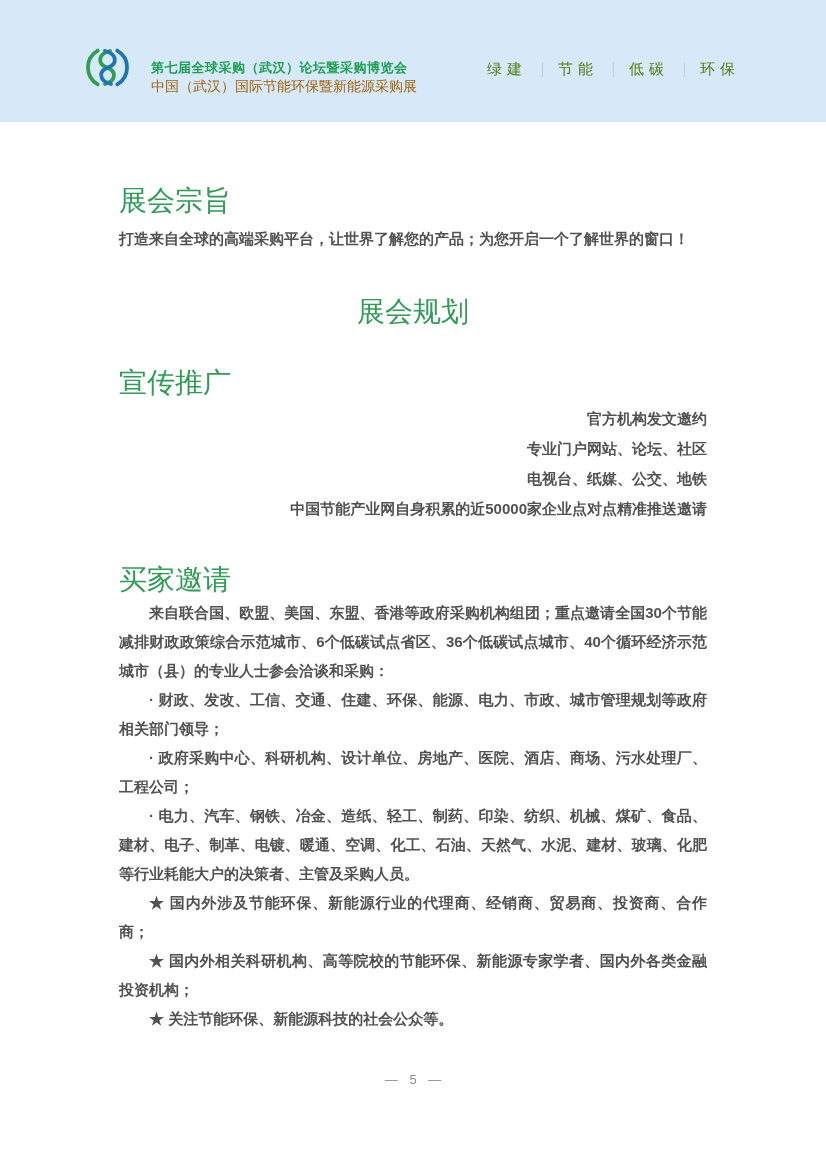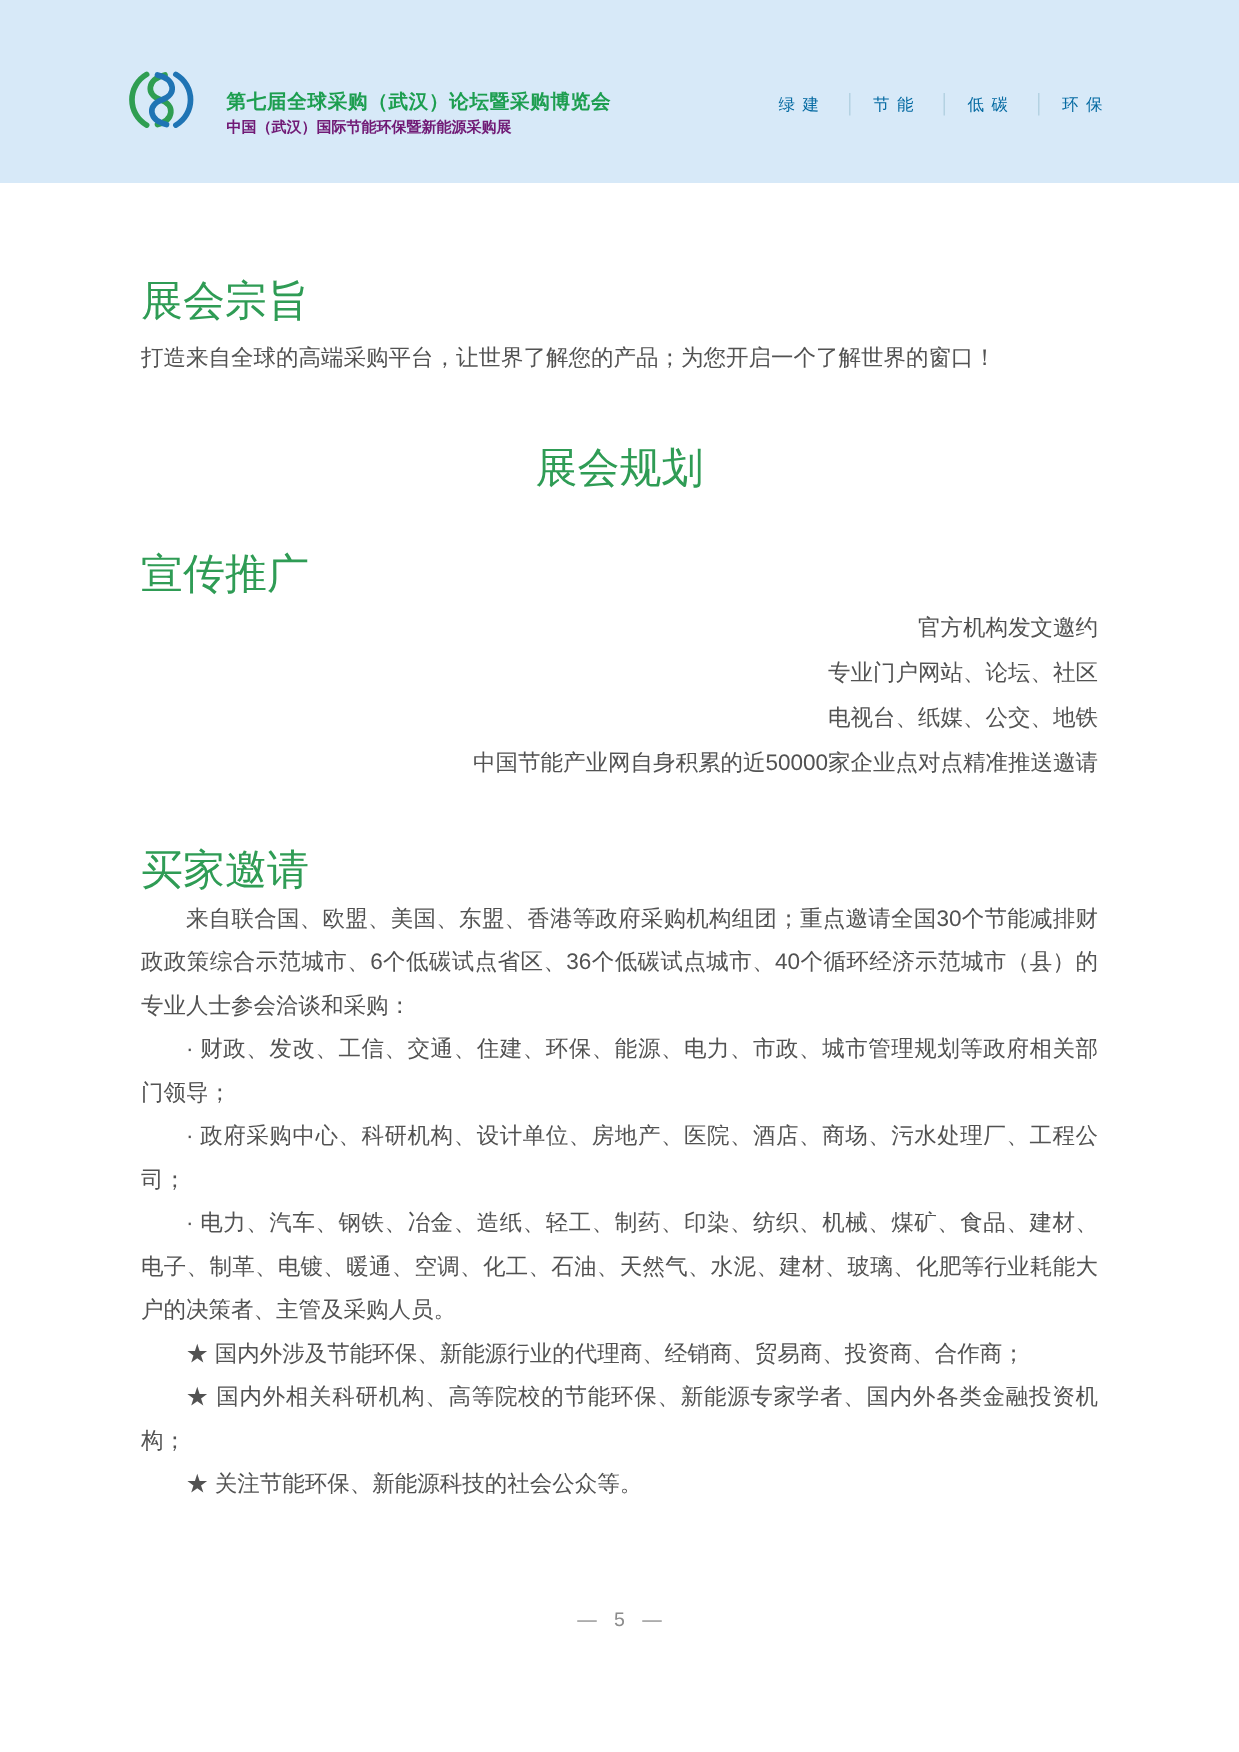--- a/index.html
+++ b/index.html
@@ -22,44 +22,45 @@
   }
   .brand { display: flex; align-items: flex-end; gap: 20px; }
   .brand-logo { flex: 0 0 auto; }
   .brand-text { display: flex; flex-direction: column; }
   .brand-title {
     font-size: 13px; font-weight: bold;
     color: #1d9e50; line-height: 18px;
     letter-spacing: 0.5px;
   }
   .brand-subtitle {
-    font-size: 10px; font-weight: bold;
-    color: #701a75; line-height: 18px;
+    font-size: 14px; font-weight: normal;
+    color: #a16207; line-height: 18px;
   }
   .nav { display: flex; align-items: center; gap: 15px; }
   .nav-item {
-    color: #0369a1; font-size: 11px;
+    color: #4d7c0f; font-size: 15px;
     letter-spacing: 5px;
   }
   .nav-sep { width: 1px; height: 15px; background: #b4d2e2; }
 
   
-  .main { padding: 0 94px; }
+  .main { padding: 0 119px; }
   .section h2 {
     margin: 0;
     color: #2f9c55;
     font-size: 28px;
     font-weight: 400;
     line-height: 34px;
   }
   .section p {
     margin: 10px 0 0 0;
     color: #525252;
     font-size: 15px;
     line-height: 22px;
+    font-weight: bold;
   }
   .sec-purpose  { margin-top: 62px; }
   .sec-plan     { margin-top: 45px; text-align: center; }
   .sec-promo    { margin-top: 37px; }
   .sec-promo p  { margin-top: 8px; text-align: right; }
   .sec-buyers   { margin-top: 43px; }
   .sec-buyers .para-block { margin-top: 1px; }
   .sec-buyers p {
     margin: 0;
     line-height: 29px;

